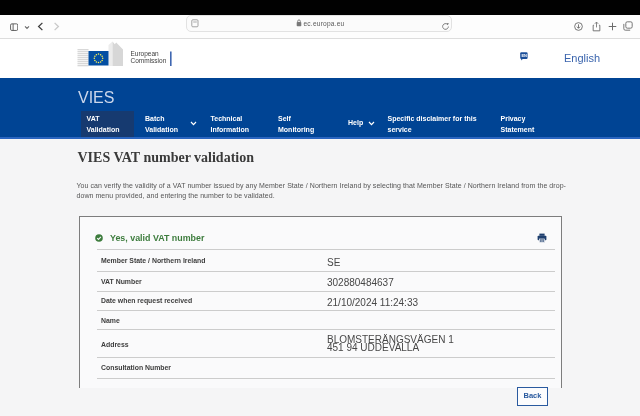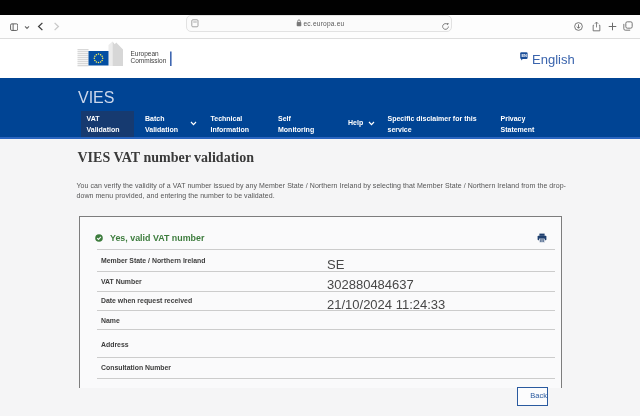--- a/index.html
+++ b/index.html
@@ -8,39 +8,39 @@
   .abs { position:absolute; }
 
   
   #topbar { left:0; top:0; width:640px; height:15px; background:#010101; }
   #toolbar { left:0; top:15px; width:640px; height:24px; background:#fdfdfd; border-bottom:1px solid #dddddd; }
   #pill { left:186px; top:15px; width:266px; height:16.5px; background:#fbfbfb; border:1px solid #e2e2e2; border-radius:5px; }
   #urltxt { left:303.5px; top:17px; width:120px; height:13px; font-size:6.6px; color:#5a5a5a; line-height:13px; letter-spacing:0.2px; }
 
   
   #siteheader { left:0; top:39px; width:640px; height:39px; background:#ffffff; }
-  #english { left:532px; top:52px; font-size:13px; color:#3a64ad; }
+  #english { left:564px; top:52px; font-size:11px; color:#3a64ad; }
 
   
   #banner { left:0; top:78px; width:640px; height:58.5px; background:#004494; }
   #bannerline { left:0; top:136.5px; width:640px; height:2px; background:#2a65c0; }
   #vies { left:78px; top:88.5px; font-size:16px; color:#ccd7eb; }
   .nav { color:#ffffff; font-size:7px; font-weight:bold; line-height:10.3px; }
   #tab1 { left:81px; top:111.3px; width:52.5px; height:25.4px; background:#163a70; }
 
   
   #h1 { left:77.5px; top:150px; font-size:14px; font-weight:bold; color:#3a3a3a;font-family:Liberation Serif, serif; }
   #para { left:76.5px; top:181px; font-size:7px; color:#555555; line-height:10.4px; letter-spacing:0.06px; }
 
   
   #card { left:79px; top:216px; width:482.5px; height:172px; background:#fafafb; border:1px solid #7d7d7d; border-bottom:none;padding-left:29px; }
   .divider { position:absolute; left:17px; width:458px; height:1px; background:#cccccc; }
   .lbl { position:absolute; left:21px; font-size:6.9px; font-weight:bold; color:#3d3d3d; }
-  .val { position:absolute; left:247px; font-size:13px; color:#474747; }
-  #backbtn { position:absolute; left:437px; top:169.8px; width:31px; height:19.3px; border:1.4px solid #2a5a9f; background:#fcfcfd; color:#2a5a9f; font-size:7.5px; font-weight:normal; text-align:right; line-height:16.5px; }
+  .val { position:absolute; left:247px; font-size:10px; color:#474747; }
+  #backbtn { position:absolute; left:437px; top:169.8px; width:31px; height:19.3px; border:1.4px solid #2a5a9f; background:#fcfcfd; color:#2a5a9f; font-size:7.5px; font-weight:bold; text-align:center; line-height:16.5px; }
 </style>
 </head>
 <body>
   <div class="abs" id="topbar"></div>
   <div class="abs" id="toolbar"></div>
   <div class="abs" id="pill"></div>
 
   <svg class="abs" style="left:9.7px;top:23px" width="8.5" height="8.5" viewBox="0 0 9 9">
     <rect x="0.6" y="0.9" width="7.6" height="7" rx="1.4" fill="none" stroke="#4a4a4a" stroke-width="0.9"></rect>
     <line x1="3.3" y1="1" x2="3.3" y2="8" stroke="#4a4a4a" stroke-width="0.9"></line>
@@ -184,16 +184,17 @@
     <div class="divider" style="top:161.3px"></div>
 
     <div class="lbl" style="top:40.4px">Member State / Northern Ireland</div>
     <div class="val" style="top:40.3px">SE</div>
     <div class="lbl" style="top:61px">VAT Number</div>
     <div class="val" style="top:60.3px">302880484637</div>
     <div class="lbl" style="top:80.2px">Date when request received</div>
     <div class="val" style="top:79.5px">21/10/2024 11:24:33</div>
     <div class="lbl" style="top:99.8px">Name</div>
     <div class="lbl" style="top:123.7px">Address</div>
+    <div class="val" style="top:119.2px;line-height:8.1px">BLOMSTERÄNGSVÄGEN 1<br>451 94 UDDEVALLA</div>
     <div class="lbl" style="top:146.9px">Consultation Number</div>
 
     <div id="backbtn">Back</div>
   </div>
 
 </body></html>

